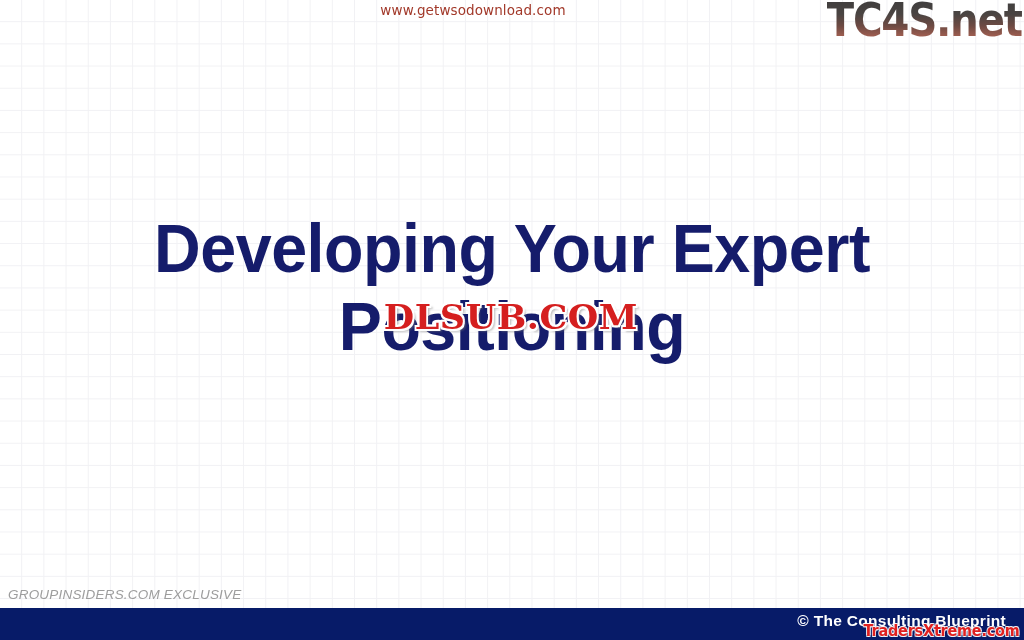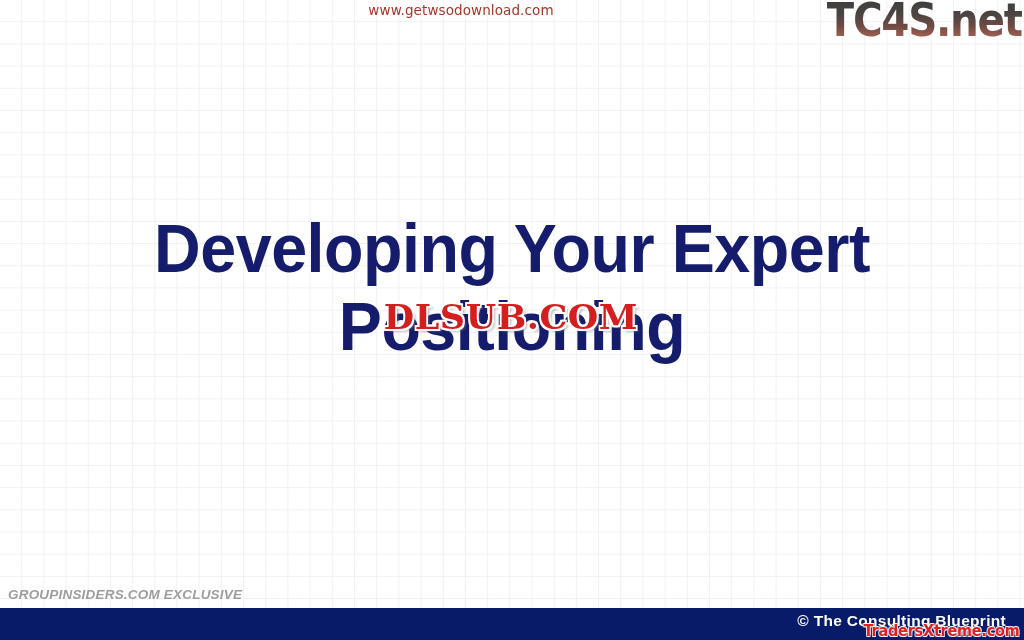--- a/index.html
+++ b/index.html
@@ -24,21 +24,21 @@
       linear-gradient(to bottom, #f1f1f4 1px, transparent 1px);
     background-size: 22.2px 22.2px;
     background-position: -1px -1px;
     overflow: hidden;
   }
 
   
   #top-watermark {
     position: absolute;
     top: 2px;
-    left: 4px;
+    left: 16px;
     width: 820px;
     text-align: center;
     font-family: "DejaVu Sans", sans-serif;
     font-size: 13.5px;
     font-weight: 400;
     letter-spacing: 0.1px;
     color: #a2392a;
     white-space: nowrap;
     padding-left: 47px;
   }
@@ -114,21 +114,21 @@
        3px 3px 2px rgba(120,120,120,0.45);
   }
 
   
   #exclusive-tag {
     position: absolute;
     left: 8px;
     top: 587px;
     font-family: "Liberation Sans", sans-serif;
     font-style: italic;
-    font-weight: 700;
+    font-weight: 400;
     font-size: 13.5px;
     letter-spacing: 0.2px;
     color: #9d9d9d;
     white-space: nowrap;
   }
 
   
   #footer-bar {
     position: absolute;
     left: 0;

